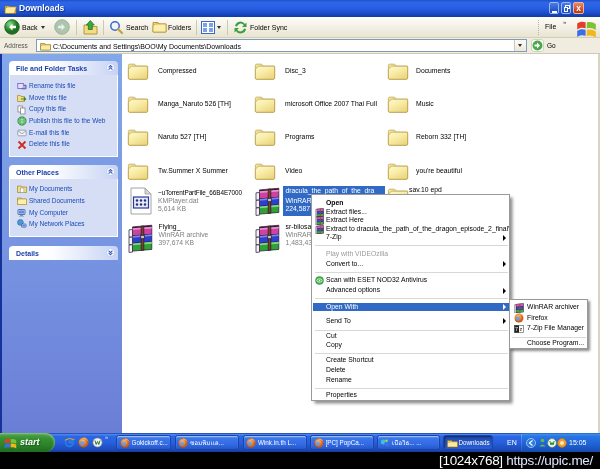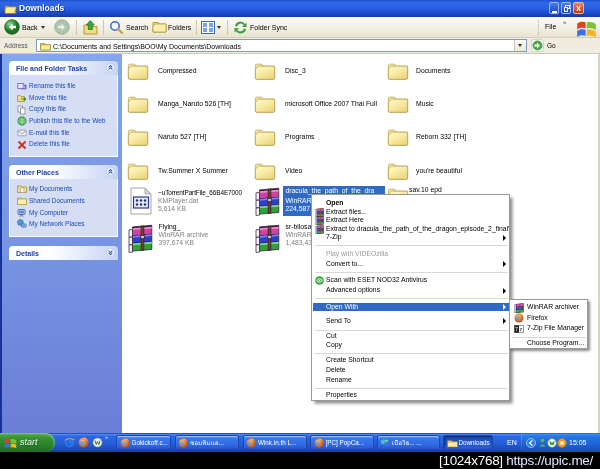--- a/index.html
+++ b/index.html
@@ -389,21 +389,21 @@
     <div class="a" style="left:2px;top:36.5px;width:74px;height:1px;background:#d8d8d4"></div>
     <div class="a tc" style="left:17px;top:40.1px;font-size:6.8px">Choose Program...</div>
   </div><div class="a" style="left:0;top:433px;width:600px;height:19px;background:linear-gradient(180deg,#1a3a9c 0%,#4a86f0 8%,#2b66e4 18%,#2660dd 50%,#1c4ab8 88%,#16399e 100%)">
     <div class="a" style="left:0;top:0;width:55px;height:19px;border-radius:0 9px 9px 0;background:linear-gradient(180deg,#54a84c 0%,#359130 30%,#2b822a 65%,#1e6a1e 100%);box-shadow:inset -1px 1px 2px rgba(255,255,255,0.35)">
       <svg class="a" style="left:4px;top:3.5px" width="13" height="12" viewBox="0 0 21 19">
         <path d="M1.2 4.5 C3.5 2.6 6.5 2.2 9.6 3.2 L9.6 9.2 C6.5 8.2 3.5 8.6 1.2 10.5 Z" fill="#e13f2a"></path>
         <path d="M10.8 3.4 C14 2.4 17 3 19.8 4.9 L19.8 10.9 C17 9 14 8.4 10.8 9.4 Z" fill="#7cc234"></path>
         <path d="M1.2 12 C3.5 10.1 6.5 9.7 9.6 10.7 L9.6 16.7 C6.5 15.7 3.5 16.1 1.2 18 Z" fill="#3a6fe8"></path>
         <path d="M10.8 10.9 C14 9.9 17 10.5 19.8 12.4 L19.8 18.4 C17 16.5 14 15.9 10.8 16.9 Z" fill="#f3b71e"></path>
       </svg>
-      <div class="a tc" style="left:20px;top:4.5px;font-size:9px;font-weight:normal;font-style:italic;color:#fff;text-shadow:1px 1px 1px #1a5a1a">start</div>
+      <div class="a tc" style="left:20px;top:4.5px;font-size:9px;font-weight:bold;font-style:italic;color:#fff;text-shadow:1px 1px 1px #1a5a1a">start</div>
     </div>
     <svg class="a" style="left:64px;top:4px" width="11" height="11" viewBox="0 0 11 11">
       <path d="M9.3 6.5 A4 4 0 1 1 9.3 4.2 L5.5 4.2 L5.5 6 L9.3 6 Z" fill="none" stroke="#2a7ae8" stroke-width="1.7"></path>
       <path d="M0.8 3.2 Q5.5 0.2 10.6 2.6" fill="none" stroke="#e8a020" stroke-width="1"></path>
     </svg>
     <svg class="a" style="left:78px;top:3.5px" width="11" height="11" viewBox="0 0 11 11">
       <defs>
         <radialGradient id="ffg" cx="42%" cy="38%">
           <stop offset="0%" stop-color="#ffd898"></stop>
           <stop offset="50%" stop-color="#f89440"></stop>

